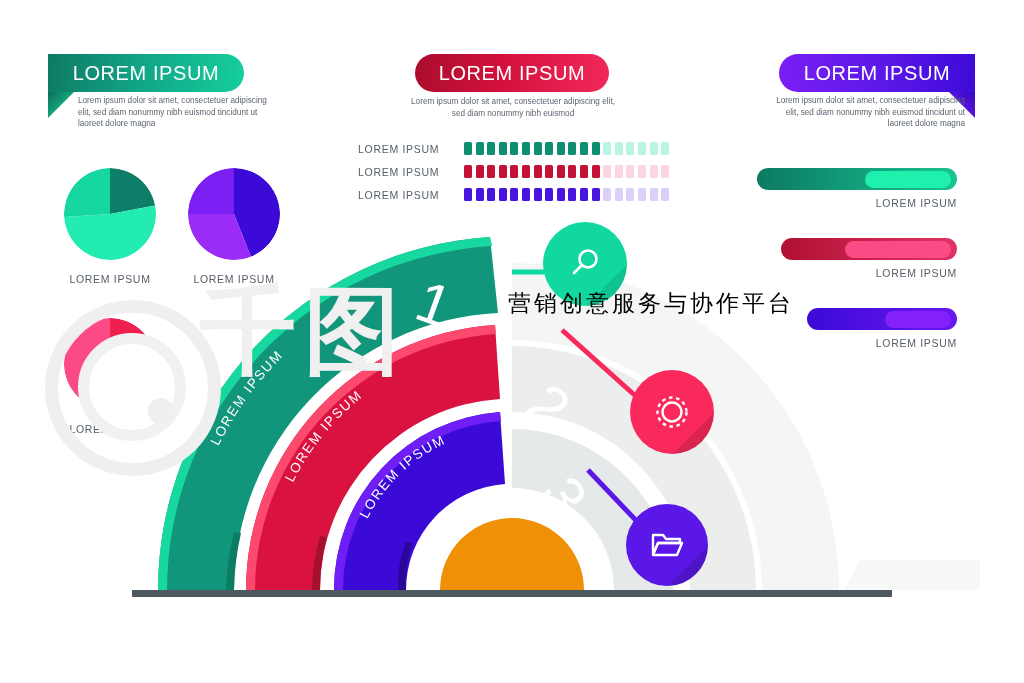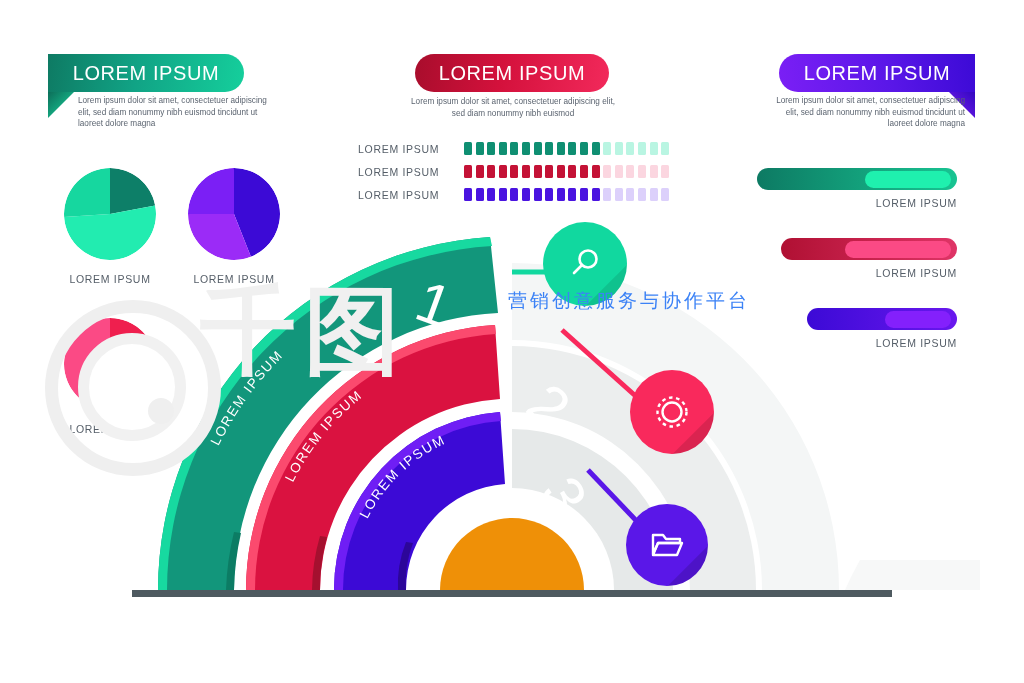--- a/index.html
+++ b/index.html
@@ -26,21 +26,21 @@
     position:absolute;left:148px;top:398px;width:26px;height:26px;
     background:#efefef;border-radius:50%;
   }
   .wm-cn{
     position:absolute;left:200px;top:268px;
     font-size:96px;color:#f0f0f0;letter-spacing:8px;
     font-family:"DejaVu Sans", sans-serif;font-weight:700;
     white-space:nowrap;
   }
   .wm-t1{
-    position:absolute;left:508px;top:288px;font-size:19px;color:#3b82f6;
+    position:absolute;left:508px;top:288px;font-size:23px;color:#000000;
     letter-spacing:3px;white-space:nowrap;font-family:"DejaVu Sans", sans-serif;
   }
   .wm-t2{
     position:absolute;left:508px;top:340px;font-size:27px;color:#f0f0f0;
     letter-spacing:3px;white-space:nowrap;font-family:"DejaVu Sans", sans-serif;
   }
 
   
   .hdr-title{
     color:#fff;font-size:20px;letter-spacing:.6px;

